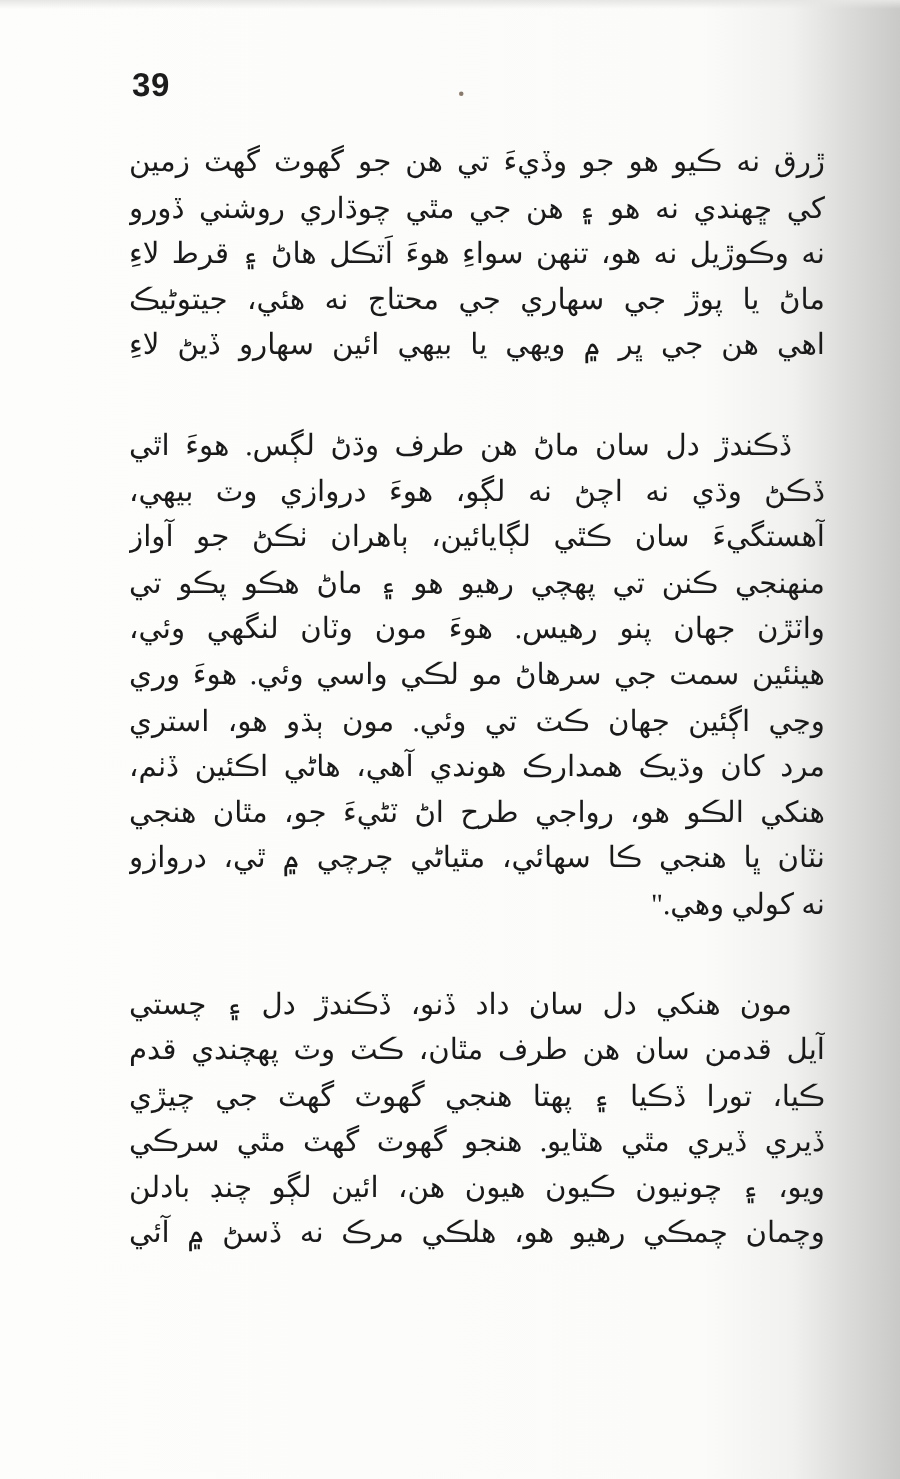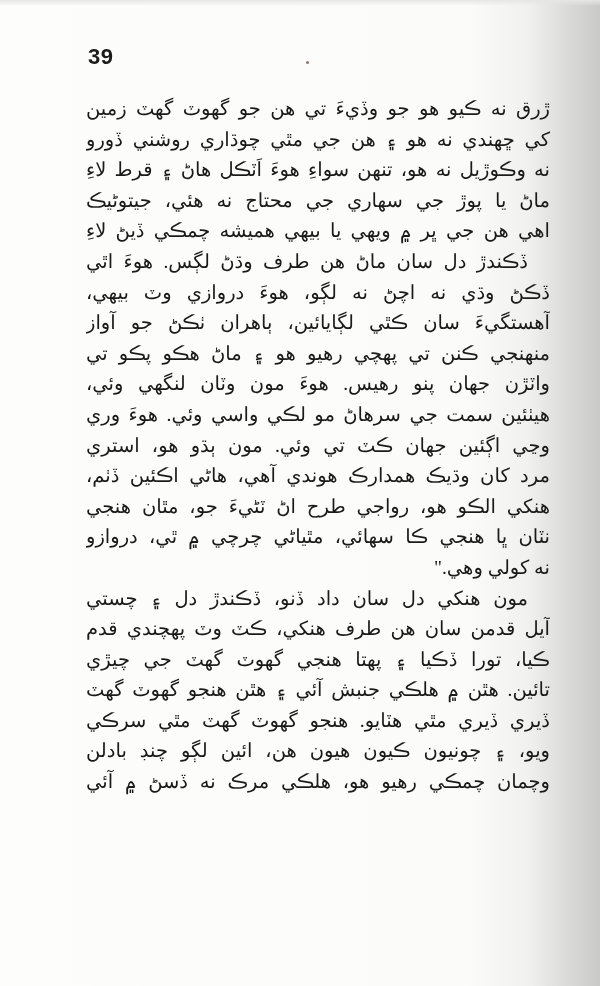--- a/index.html
+++ b/index.html
@@ -60,55 +60,55 @@
     .line {
       display: block;
       white-space: nowrap;
       text-align: justify;
       text-align-last: justify;
       height: 30.6px;
       overflow: hidden;
     }
     .line.para-start {
       padding-right: 22px;
+      margin-top: 36px;
     }
     .line.last {
       text-align-last: right;
     }
   </style>
 </head>
 <body>
 
 <div class="page">
   <div class="top-shade"></div>
 
   <div class="page-number">39</div>
   <div class="speck"></div>
 
   <div class="text-block" dir="rtl">
 
     <span class="line">ڙرق نه ڪيو هو جو وڏيءَ تي هن جو گهوٽ گهٽ زمين</span>
     <span class="line">کي ڇهندي نه هو ۽ هن جي مٿي چوڌاري روشني ڏورو</span>
     <span class="line">نه وڪوڙيل نه هو، تنهن سواءِ هوءَ اَٽڪل هاڻ ۽ قرط لاءِ</span>
     <span class="line">ماڻ يا پوڙ جي سهاري جي محتاج نه هئي، جيتوڻيڪ</span>
-    <span class="line">اهي هن جي ڀر ۾ ويهي يا بيهي هميشه چمڪي ڏيڻ لاءِ</span>
+    <span class="line">اهي هن جي ڀر ۾ ويهي يا بيهي ائين سهارو ڏيڻ لاءِ</span>
 
     <span class="line para-start">ڏڪندڙ دل سان ماڻ هن طرف وڌڻ لڳس. هوءَ اٿي</span>
     <span class="line">ڏڪڻ وڌي نه اچڻ نه لڳو، هوءَ دروازي وٽ بيهي،</span>
     <span class="line">آهستگيءَ سان ڪٿي لڳايائين، ٻاهران ٺڪڻ جو آواز</span>
     <span class="line">منهنجي ڪنن تي پهچي رهيو هو ۽ ماڻ هڪو پڪو تي</span>
     <span class="line">واٽڙن جهان پنو رهيس. هوءَ مون وٽان لنگهي وئي،</span>
     <span class="line">هيٺئين سمت جي سرهاڻ مو لڪي واسي وئي. هوءَ وري</span>
     <span class="line">وڃي اڳئين جهان ڪٽ تي وئي. مون ٻڌو هو، استري</span>
     <span class="line">مرد کان وڌيڪ همدارڪ هوندي آهي، هاڻي اڪئين ڏٺم،</span>
     <span class="line">هنکي الڪو هو، رواجي طرح اڻ ٽڻيءَ جو، مٿان هنجي</span>
     <span class="line">نٽان ڀا هنجي ڪا سهائي، مٿياڻي چرچي ۾ ٿي، دروازو</span>
     <span class="line last">نه کولي وهي."</span>
 
     <span class="line para-start">مون هنکي دل سان داد ڏنو، ڏڪندڙ دل ۽ چستي</span>
-    <span class="line">آيل قدمن سان هن طرف هنکي، ڪٽ وٽ پهچندي قدم</span>
+    <span class="line">آيل قدمن سان هن طرف مٿان، ڪٽ وٽ پهچندي قدم</span>
     <span class="line">ڪيا، تورا ڏڪيا ۽ پهتا هنجي گهوٽ گهٽ جي چيڙي</span>
-    <span class="line">تائين. هٿن ۾ هلڪي جنبش آئي ۽ هٿن هنجو گهوٽ گهٽ</span>
     <span class="line">ڏيري ڏيري مٿي هٽايو. هنجو گهوٽ گهٽ مٿي سرڪي</span>
     <span class="line">ويو، ۽ چونيون ڪيون هيون هن، ائين لڳو چنڊ بادلن</span>
     <span class="line">وچمان چمڪي رهيو هو، هلڪي مرڪ نه ڏسڻ ۾ آئي</span>
   </div>
 </div>
 
 </body></html>

